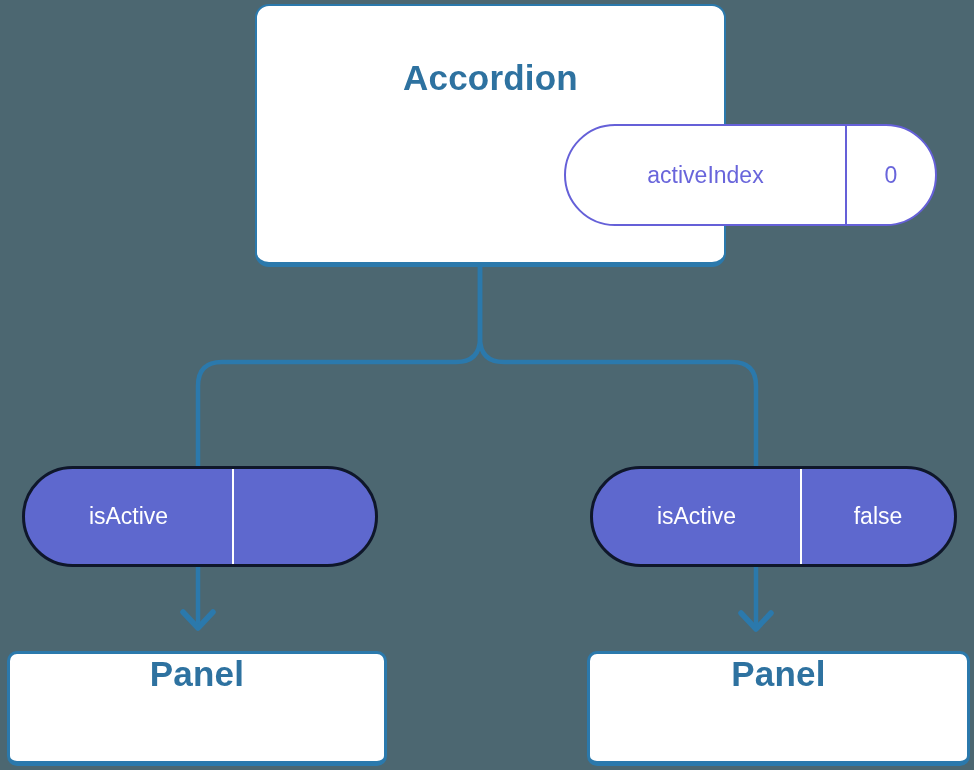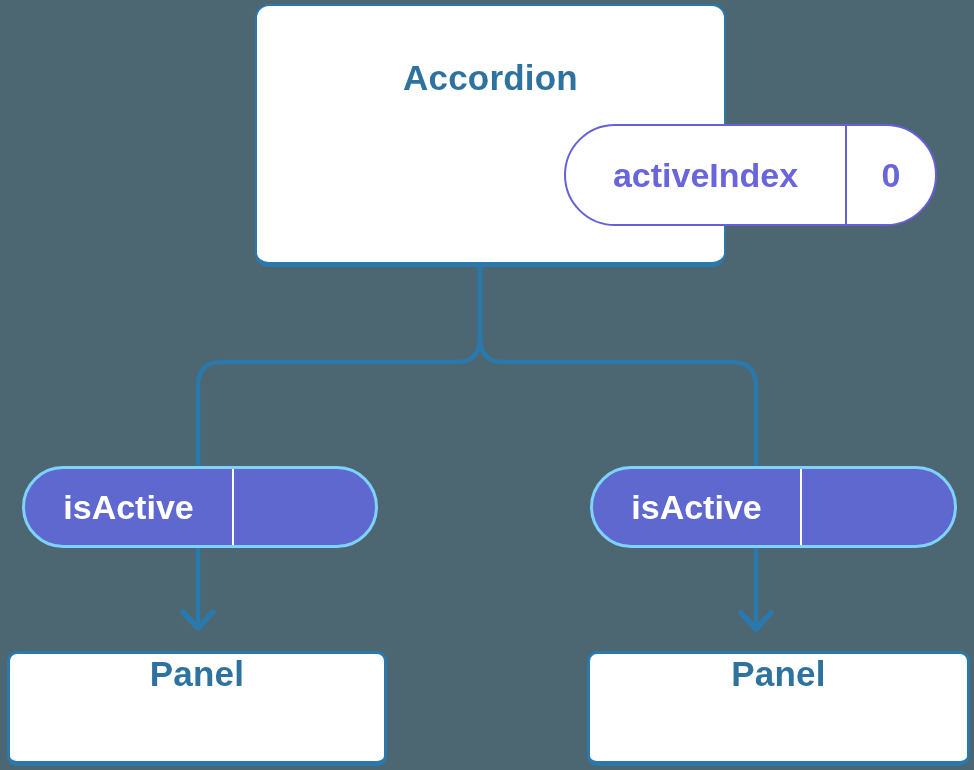--- a/index.html
+++ b/index.html
@@ -68,41 +68,41 @@
     box-sizing: border-box;
     display: flex;
     align-items: stretch;
     border-radius: 999px;
     overflow: hidden;
   }
   .pill .seg {
     display: flex;
     align-items: center;
     justify-content: center;
-    font-size: 34px;
-    font-weight: 700;
+    font-size: 23px;
+    font-weight: 400;
   }
   
   .state-pill {
     left: 307px;
     top: 118px;
     width: 373px;
     height: 102px;
     background: #FFFFFF;
     border: 2px solid #6560D8;
   }
   .state-pill .seg { color: #6965DB; }
   .state-pill .seg.name  { width: 279px; border-right: 2px solid #6560D8; }
   .state-pill .seg.value { flex: 1; }
 
   
   .prop-pill {
     background: #5E68CE;
-    border: 3px solid #7dd3fc;
-    height: 82px;
+    border: 3px solid #0f172a;
+    height: 101px;
   }
   .prop-pill .seg { color: #FFFFFF; }
   .prop-pill .seg.name { border-right: 2px solid #FFFFFF; }
   .prop-pill.left  { left: 22px;  top: 466px; width: 356px; }
   .prop-pill.left  .seg.name  { width: 207px; }
   .prop-pill.left  .seg.value { flex: 1; }
   .prop-pill.right { left: 590px; top: 466px; width: 367px; }
   .prop-pill.right .seg.name  { width: 207px; }
   .prop-pill.right .seg.value { flex: 1; }
 </style>
@@ -132,20 +132,21 @@
       <div class="seg value">0</div>
     </div>
   </div>
 
   <div class="pill prop-pill left">
     <div class="seg name">isActive</div>
   </div>
 
   <div class="pill prop-pill right">
     <div class="seg name">isActive</div>
+    <div class="seg value">false</div>
   </div>
 
   <div class="component-card panel-card left">
     <div class="component-title">Panel</div>
   </div>
 
   <div class="component-card panel-card right">
     <div class="component-title">Panel</div>
   </div>
 

